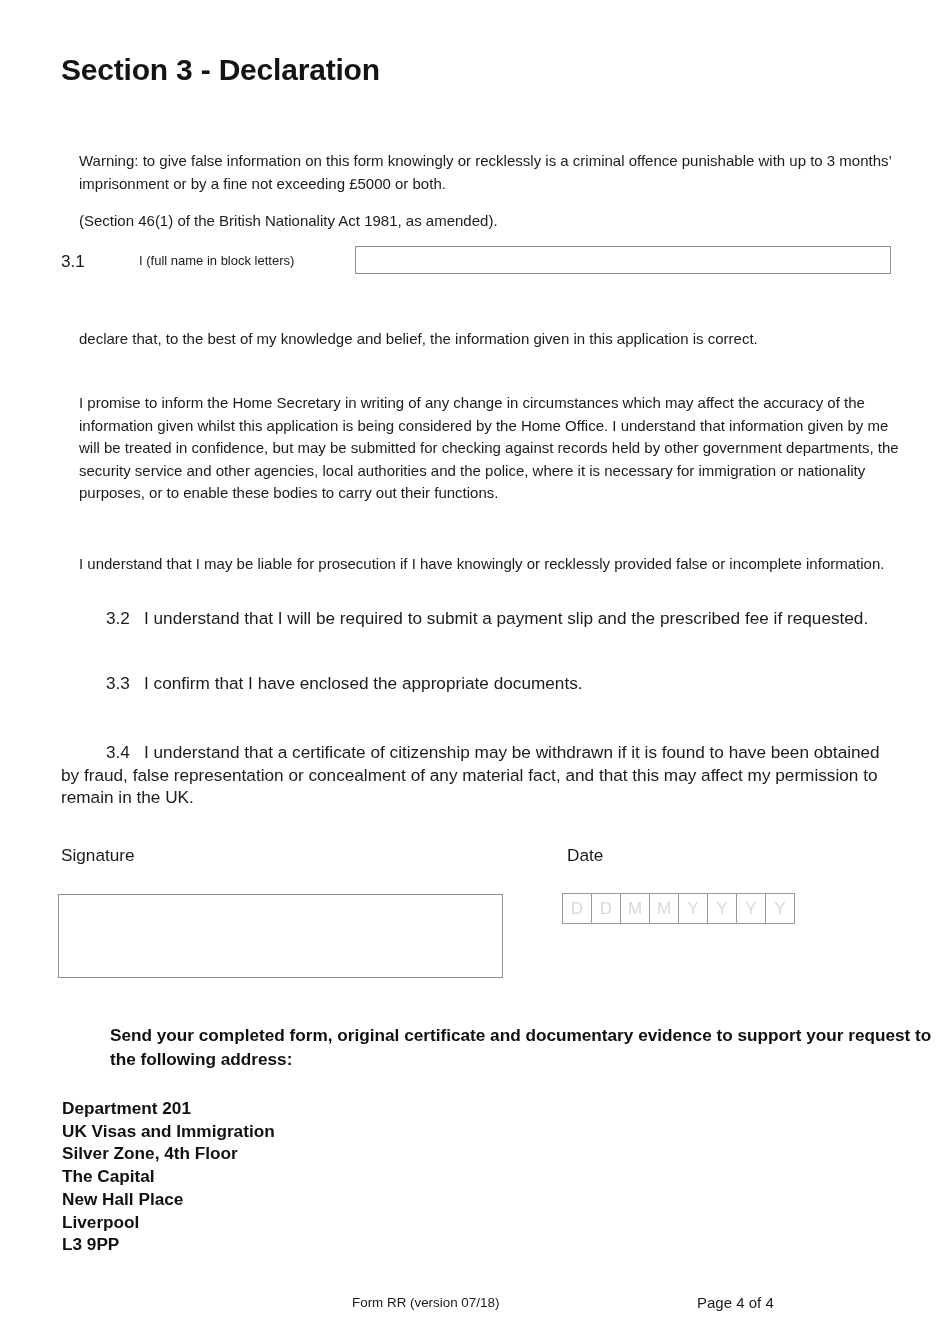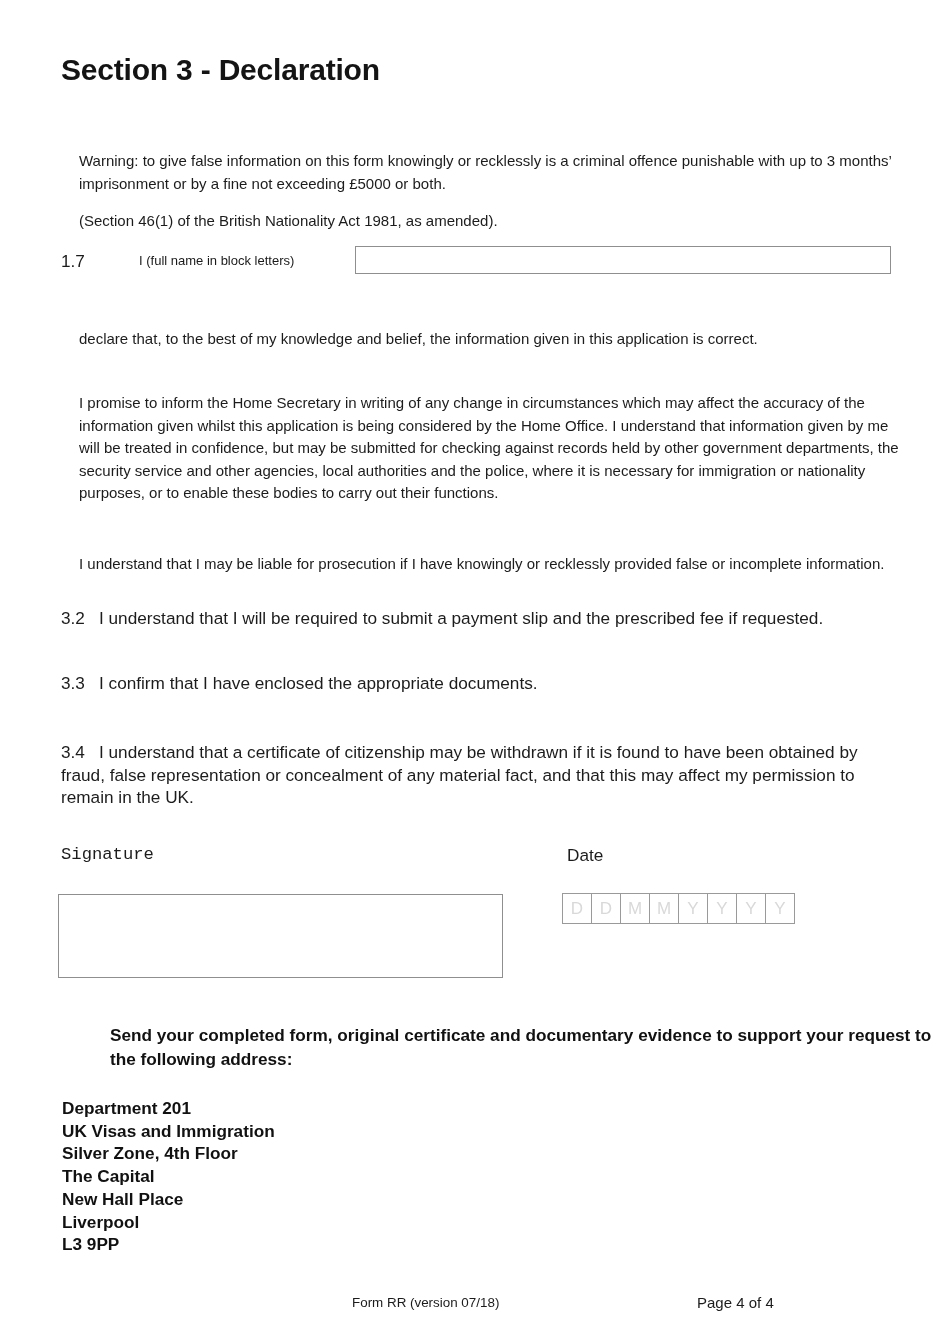--- a/index.html
+++ b/index.html
@@ -58,20 +58,21 @@
     position: absolute;
     left: 61px;
     width: 832px;
     font-size: 17.2px;
     line-height: 22.6px;
     color: #1c1c1c;
   }
   .item .num {
     display: inline-block;
     min-width: 38px;
+    margin-left: 45px;
   }
 
   
   .row-31 {
     position: absolute;
     left: 61px;
     top: 248px;
     width: 832px;
     height: 32px;
   }
@@ -107,21 +108,20 @@
     color: #1c1c1c;
   }
 
   
   .sig-label {
     position: absolute;
     left: 61px;
     top: 845px;
     font-size: 17.2px;
     color: #1c1c1c;
-    font-family: Liberation Mono, monospace;
   }
   .date-label {
     position: absolute;
     left: 567px;
     top: 845px;
     font-size: 17.2px;
     color: #1c1c1c;
   }
   .sig-box {
     position: absolute;
@@ -202,21 +202,21 @@
 
 <div class="page">
 
   <h1 class="doc-title">Section 3 - Declaration</h1>
 
   <div class="para para-warning">Warning: to give false information on this form knowingly or recklessly is a criminal offence punishable with up to 3 months’ imprisonment or by a fine not exceeding £5000 or both.</div>
 
   <div class="para para-act">(Section 46(1) of the British Nationality Act 1981, as amended).</div>
 
   <div class="row-31">
-    <span class="num">1.7</span>
+    <span class="num">3.1</span>
     <span class="lbl">I (full name in block letters)</span>
     <input class="name-field" type="text" placeholder="" style="">
   </div>
 
   <div class="para para-declare">declare that, to the best of my knowledge and belief, the information given in this application is correct.</div>
 
   <div class="para para-promise">I promise to inform the Home Secretary in writing of any change in circumstances which may affect the accuracy of the information given whilst this application is being considered by the Home Office. I understand that information given by me will be treated in confidence, but may be submitted for checking against records held by other government departments, the security service and other agencies, local authorities and the police, where it is necessary for immigration or nationality purposes, or to enable these bodies to carry out their functions.</div>
 
   <div class="para para-prosec">I understand that I may be liable for prosecution if I have knowingly or recklessly provided false or incomplete information.</div>
 

